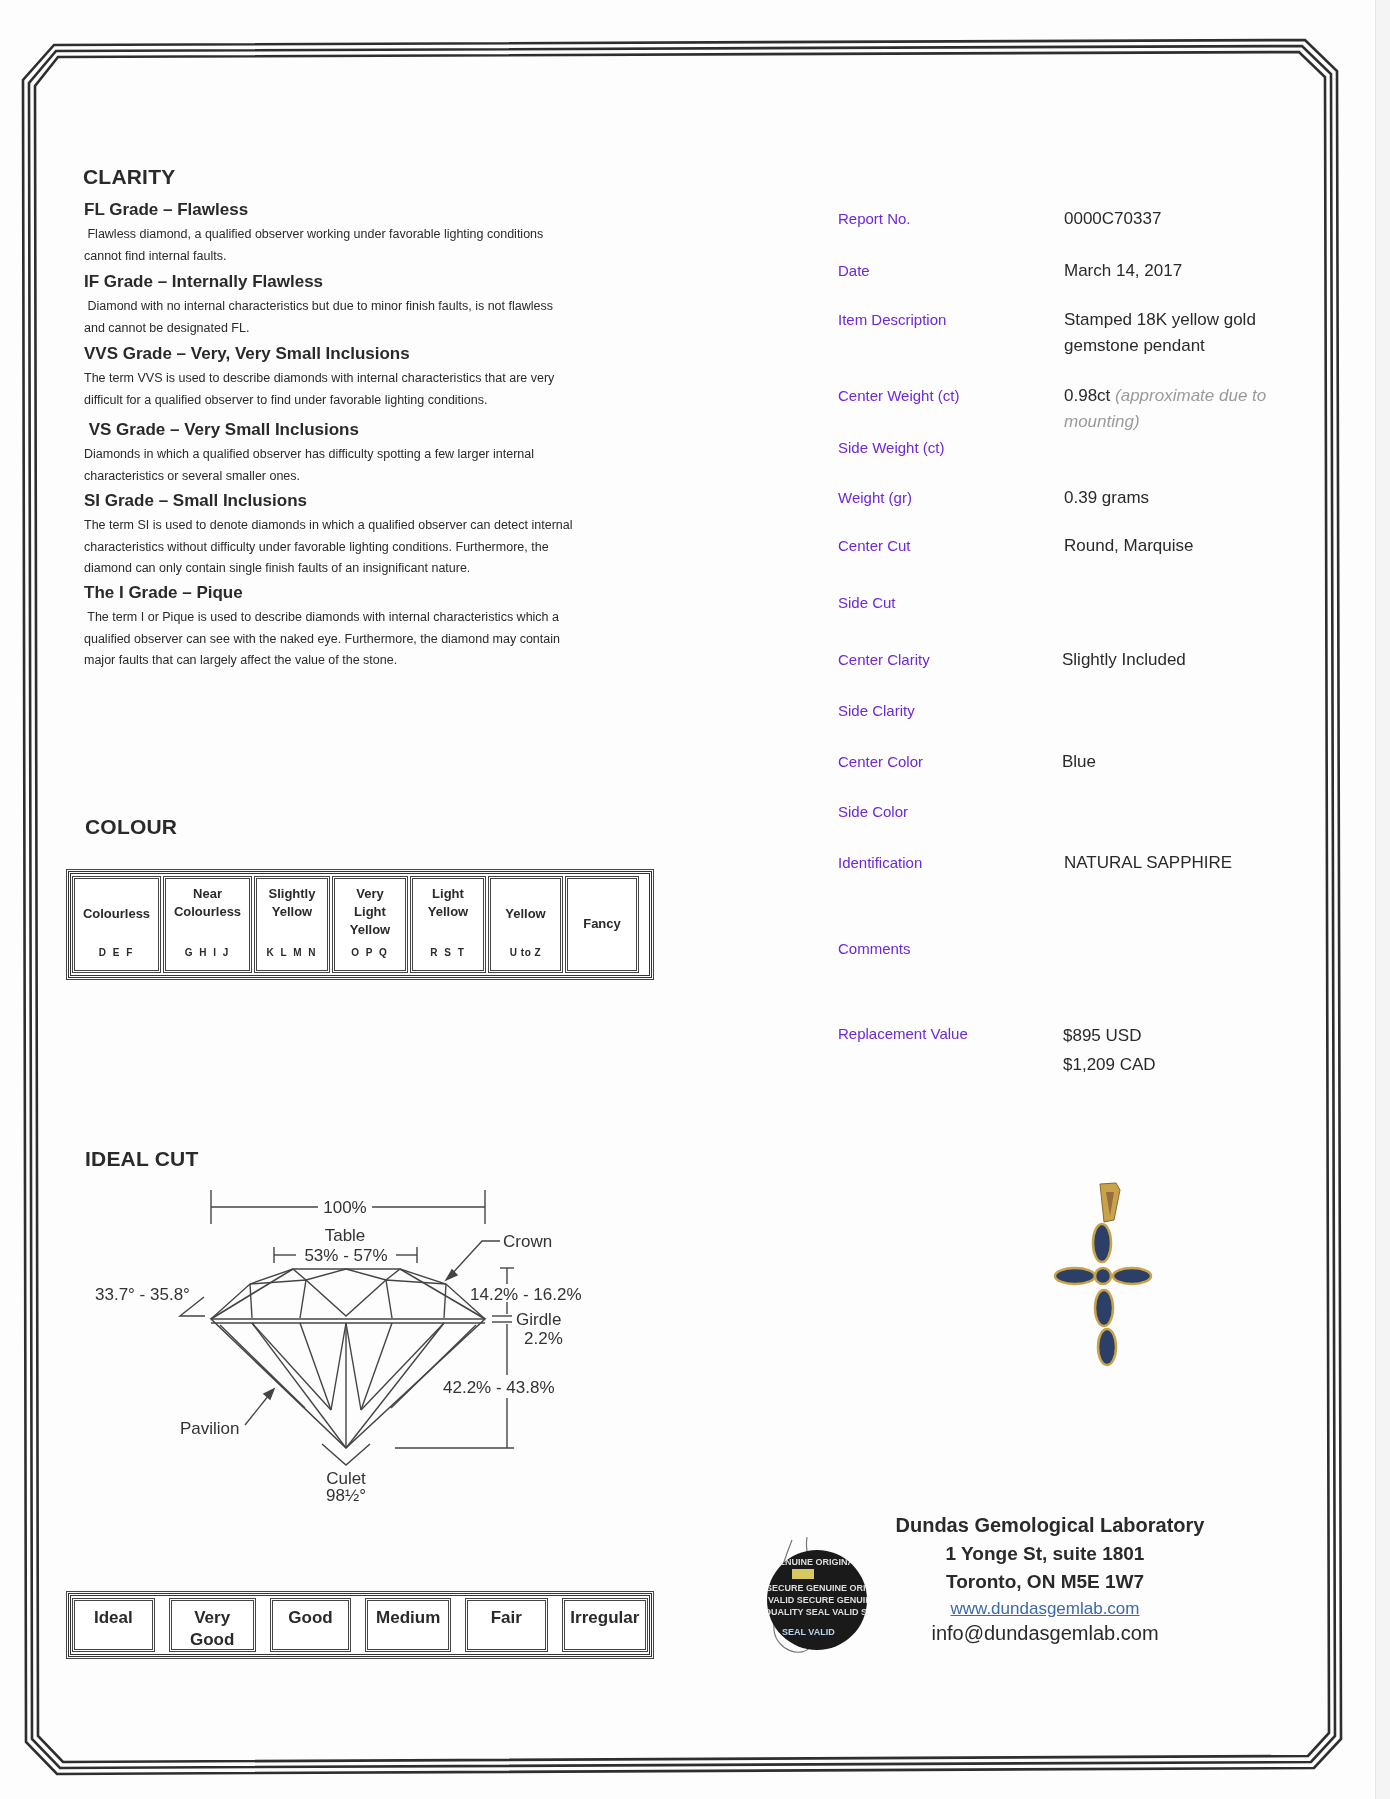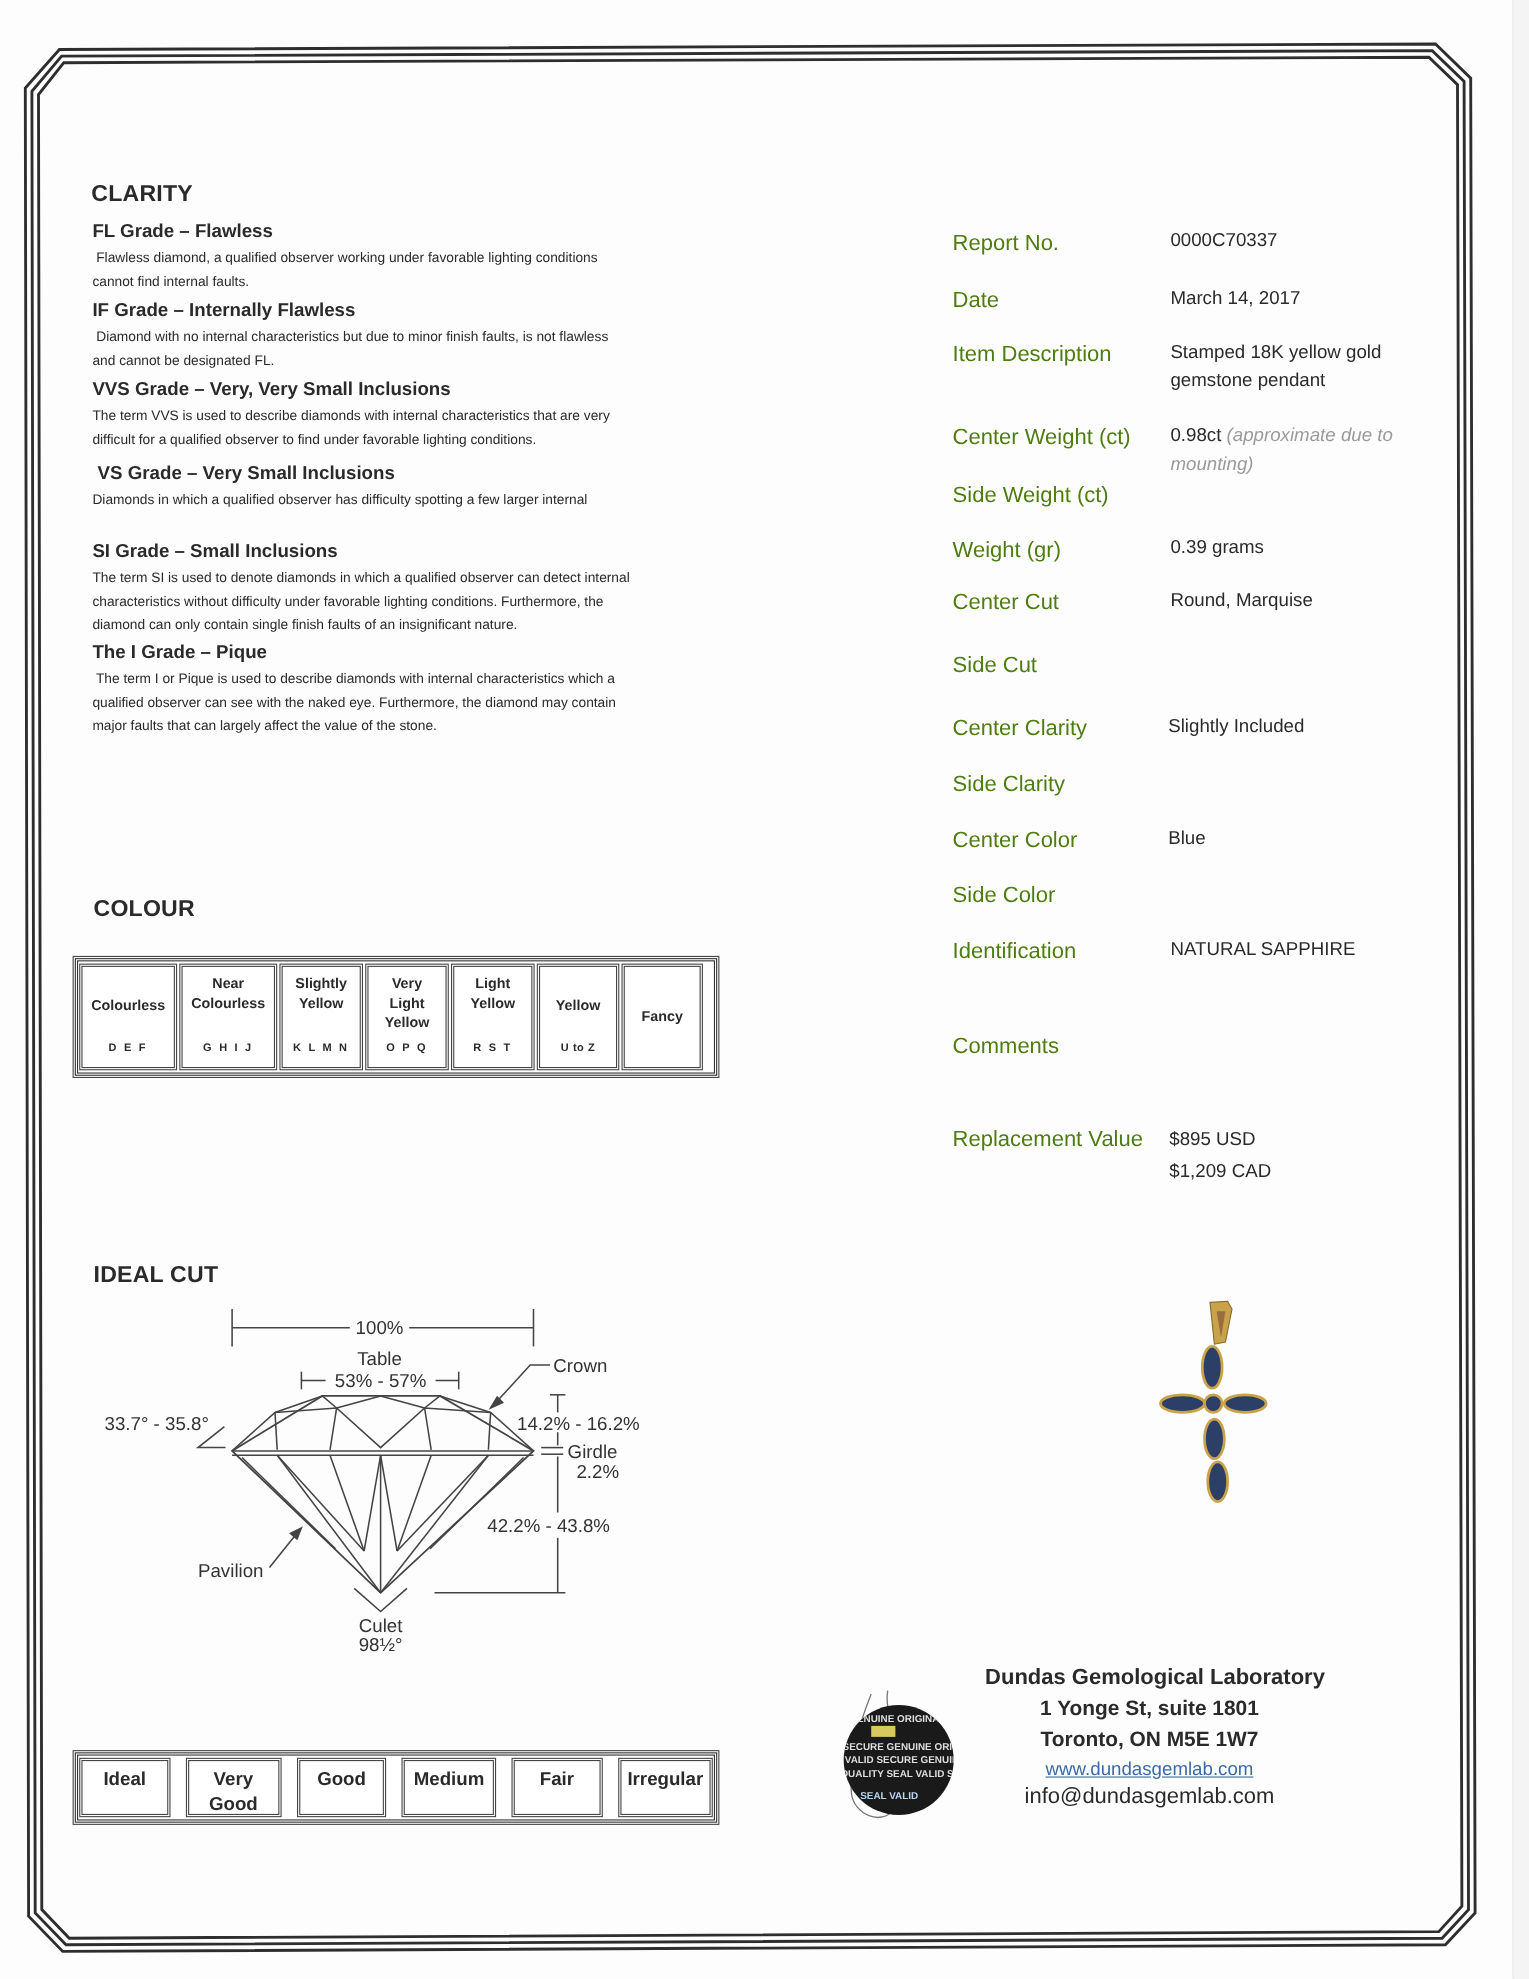--- a/index.html
+++ b/index.html
@@ -25,21 +25,21 @@
   .scale .cell {
     border:3px double #444; margin:2px 1px; box-sizing:border-box; background:#fff;
     display:flex; flex-direction:column; align-items:center; text-align:center;
     font-weight:bold; font-size:13px; color:#2a2a2a; line-height:18px;
   }
   .colour-scale .cell { justify-content:space-between; padding:6px 2px 8px; }
   .colour-scale .cell .letters { letter-spacing:2px; font-size:10px; }
   .colour-scale .cell.fancy { justify-content:center; }
   .cut-scale .cell { padding:6px 2px; font-size:17px; line-height:22px; }
 
-  .info-label { position:absolute; left:866px; font-size:20px; color:#4d7c0f; }
+  .info-label { position:absolute; left:838px; font-size:15px; color:#6d28d9; }
   .info-value { position:absolute; left:1064px; font-size:17px; color:#2a2a2a; line-height:26px; }
   .info-value .note { color:#9a9a9a; font-style:italic; }
 
   .lab { position:absolute; text-align:center; color:#2a2a2a; }
   .lab-name { font-weight:bold; font-size:20px;margin-top:24px; }
   .lab-addr { font-weight:bold; font-size:19px; }
   .lab-web { font-size:17px; color:#3b6aa8; text-decoration:underline; }
   .lab-mail { font-size:20px; }
 
   .diag-text { font-family:"Liberation Sans", sans-serif; fill:#333; }
@@ -72,20 +72,21 @@
 
 <div class="grade-head" style="left:84px; top:344px;">VVS Grade – Very, Very Small Inclusions</div>
 <div class="grade-desc" style="left:84px; top:368px;">
   <div>The term VVS is used to describe diamonds with internal characteristics that are very</div>
   <div>difficult for a qualified observer to find under favorable lighting conditions.</div>
 </div>
 
 <div class="grade-head" style="left:84px; top:420px; white-space:pre;"> VS Grade – Very Small Inclusions</div>
 <div class="grade-desc" style="left:84px; top:444px;">
   <div>Diamonds in which a qualified observer has difficulty spotting a few larger internal</div>
+  <div>characteristics or several smaller ones.</div>
 </div>
 
 <div class="grade-head" style="left:84px; top:491px;">SI Grade – Small Inclusions</div>
 <div class="grade-desc" style="left:84px; top:515px;">
   <div>The term SI is used to denote diamonds in which a qualified observer can detect internal</div>
   <div>characteristics without difficulty under favorable lighting conditions. Furthermore, the</div>
   <div>diamond can only contain single finish faults of an insignificant nature.</div>
 </div>
 
 <div class="grade-head" style="left:84px; top:583px;">The I Grade – Pique</div>

